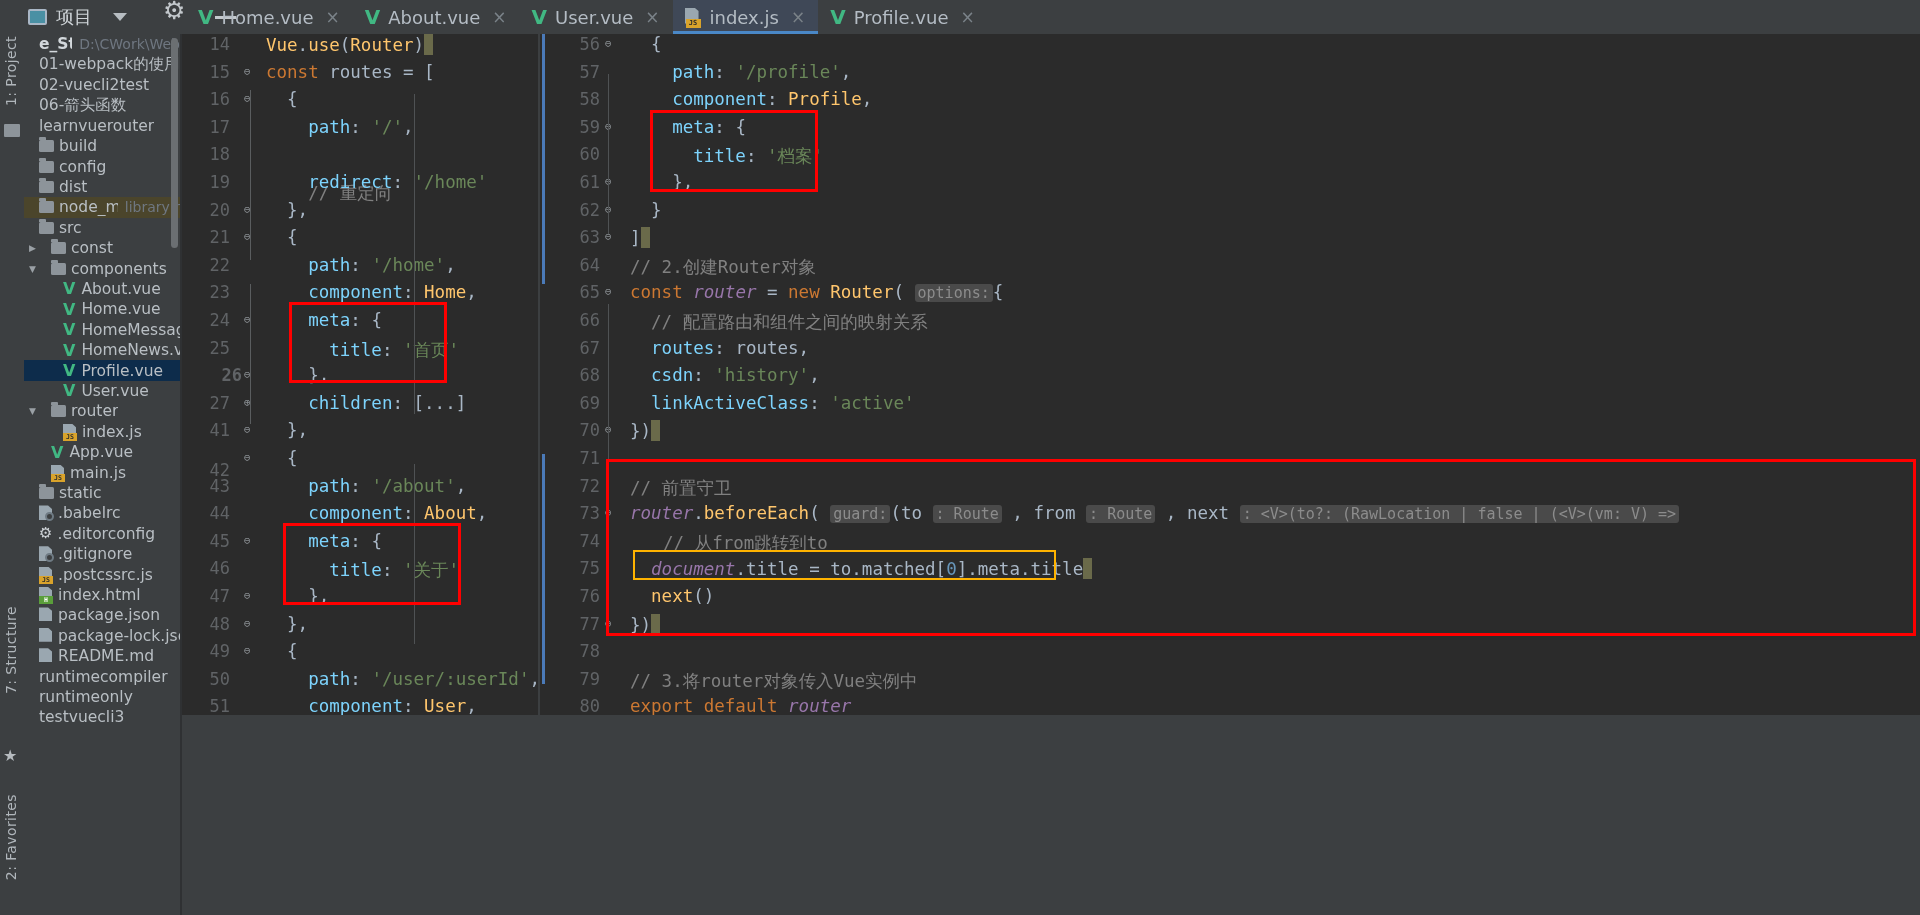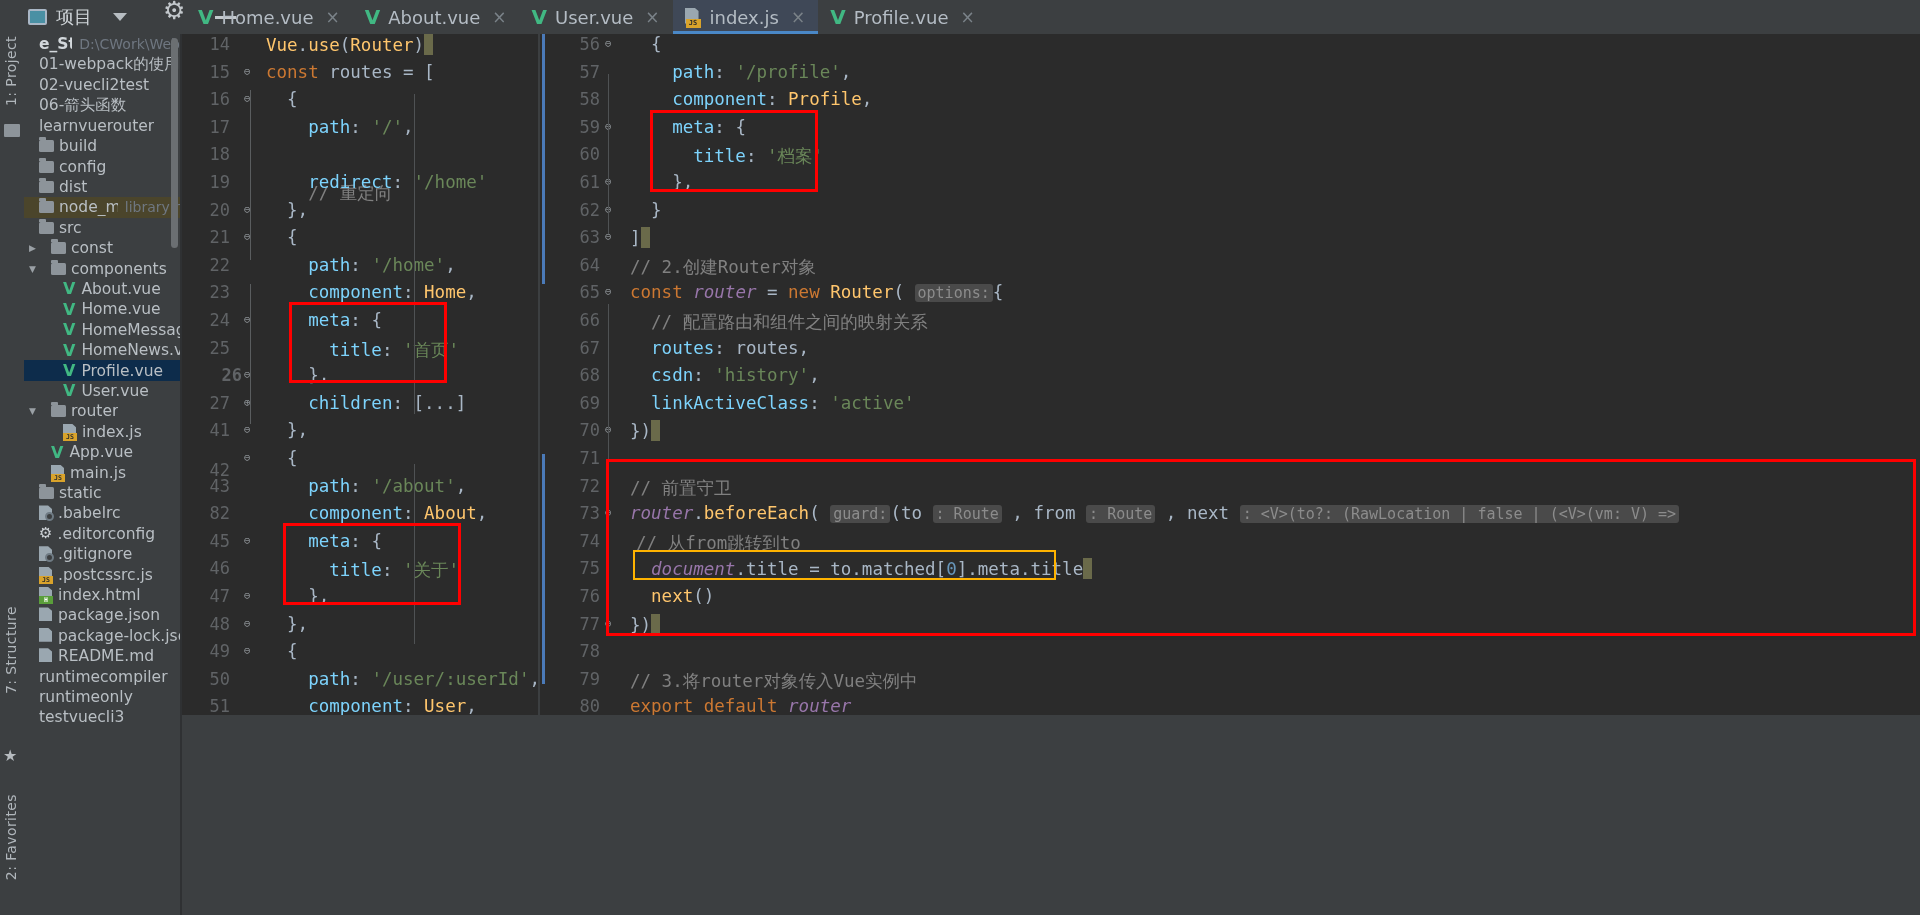--- a/index.html
+++ b/index.html
@@ -418,21 +418,21 @@
         <div class="fold" style="top: 361.8px; left: 62px;">⊕</div>
         <div class="code" style="top: 358.8px; left: 84px;">    <span class="prop">children</span>: [...]</div>
         <div class="lnum" style="top: 386.4px; left: 0px;">41</div>
         <div class="fold" style="top: 389.4px; left: 62px;">⊖</div>
         <div class="code" style="top: 386.4px; left: 84px;">  },</div>
         <div class="lnum" style="top: 414px; left: 0px; margin-top: 12px;">42</div>
         <div class="fold" style="top: 417px; left: 62px;">⊖</div>
         <div class="code" style="top: 414px; left: 84px;">  {</div>
         <div class="lnum" style="top: 441.6px; left: 0px;">43</div>
         <div class="code" style="top: 441.6px; left: 84px;">    <span class="prop">path</span>: <span class="str">'/about'</span>,</div>
-        <div class="lnum" style="top: 469.2px; left: 0px;">82</div>
+        <div class="lnum" style="top: 469.2px; left: 0px;">44</div>
         <div class="code" style="top: 469.2px; left: 84px;">    <span class="prop">component</span>: <span class="fn">About</span>,</div>
         <div class="lnum" style="top: 496.8px; left: 0px;">45</div>
         <div class="fold" style="top: 499.8px; left: 62px;">⊖</div>
         <div class="code" style="top: 496.8px; left: 84px;">    <span class="prop">meta</span>: {</div>
         <div class="lnum" style="top: 524.4px; left: 0px;">46</div>
         <div class="code" style="top: 524.4px; left: 84px;">      <span class="prop">title</span>: <span class="str">'关于'</span></div>
         <div class="lnum" style="top: 552px; left: 0px;">47</div>
         <div class="fold" style="top: 555px; left: 62px;">⊖</div>
         <div class="code" style="top: 552px; left: 84px;">    },</div>
         <div class="lnum" style="top: 579.6px; left: 0px;">48</div>
@@ -493,21 +493,21 @@
         <div class="fold" style="top: 389.4px; left: 65px;">⊖</div>
         <div class="code" style="top: 386.4px; left: 90px;">})<span class="caret"></span></div>
         <div class="lnum" style="top: 414px; left: 10px;">71</div>
         <div class="code" style="top: 414px; left: 90px;"></div>
         <div class="lnum" style="top: 441.6px; left: 10px;">72</div>
         <div class="code" style="top: 441.6px; left: 90px;"><span class="cmt">// 前置守卫</span></div>
         <div class="lnum" style="top: 469.2px; left: 10px;">73</div>
         <div class="fold" style="top: 472.2px; left: 65px;">⊖</div>
         <div class="code" style="top: 469.2px; left: 90px;"><span class="itl">router</span>.<span class="fn">beforeEach</span>( <span class="hintbg">guard:</span>(<span class="var">to</span> <span class="hintbg">: Route</span> , <span class="var">from</span> <span class="hintbg">: Route</span> , <span class="var">next</span> <span class="hintbg">: &lt;V&gt;(to?: (RawLocation | false | (&lt;V&gt;(vm: V) =&gt;</span></div>
         <div class="lnum" style="top: 496.8px; left: 10px;">74</div>
-        <div class="code" style="top: 496.8px; left: 75px; text-align: center;">  <span class="cmt">// 从from跳转到to</span></div>
+        <div class="code" style="top: 496.8px; left: 102px; text-align: center;">  <span class="cmt">// 从from跳转到to</span></div>
         <div class="lnum" style="top: 524.4px; left: 10px;">75</div>
         <div class="code" style="top: 524.4px; left: 90px;">  <span class="itl">document</span>.<span class="var">title</span> = <span class="var">to</span>.<span class="var">matched</span>[<span class="num">0</span>].<span class="var">meta</span>.<span class="var">title</span><span class="caret"></span></div>
         <div class="lnum" style="top: 552px; left: 10px;">76</div>
         <div class="code" style="top: 552px; left: 90px;">  <span class="fn">next</span>()</div>
         <div class="lnum" style="top: 579.6px; left: 10px;">77</div>
         <div class="fold" style="top: 582.6px; left: 65px;">⊖</div>
         <div class="code" style="top: 579.6px; left: 90px;">})<span class="caret"></span></div>
         <div class="lnum" style="top: 607.2px; left: 10px;">78</div>
         <div class="code" style="top: 607.2px; left: 90px;"></div>
         <div class="lnum" style="top: 634.8px; left: 10px;">79</div>

